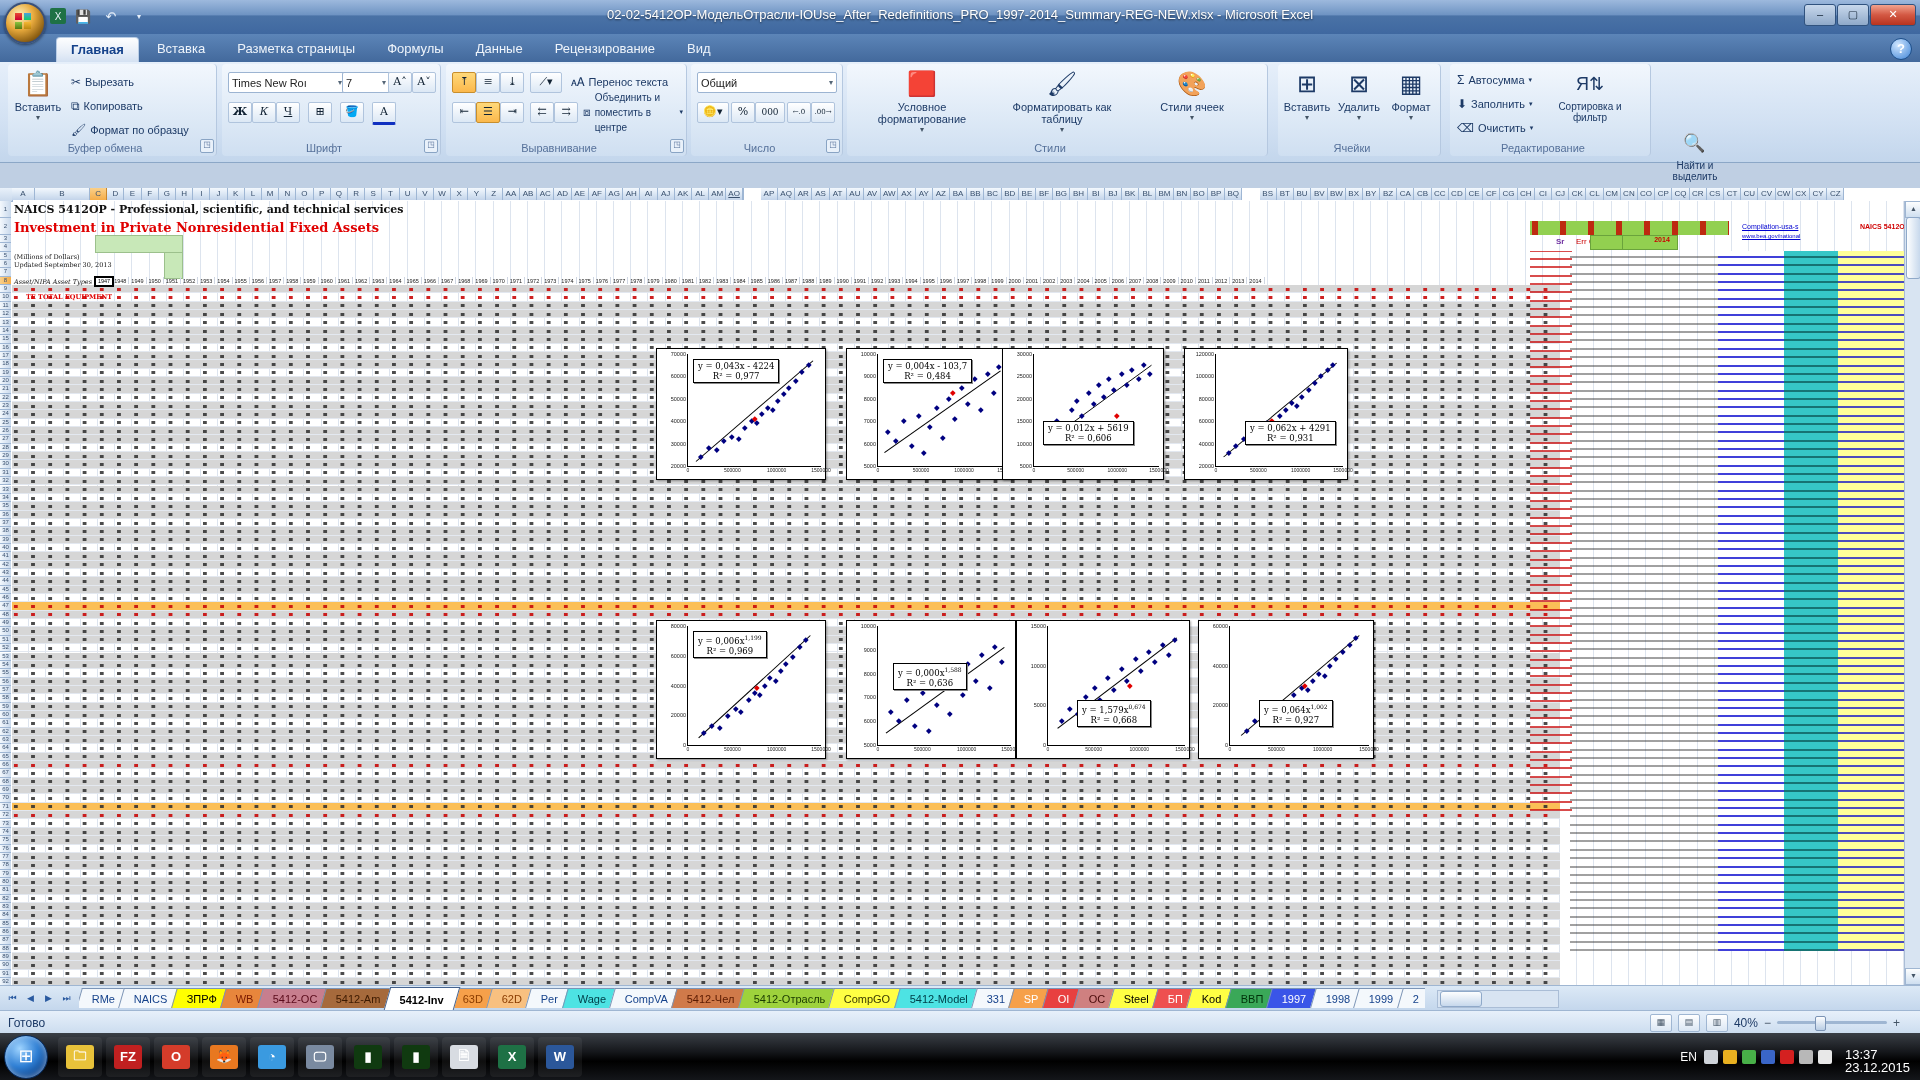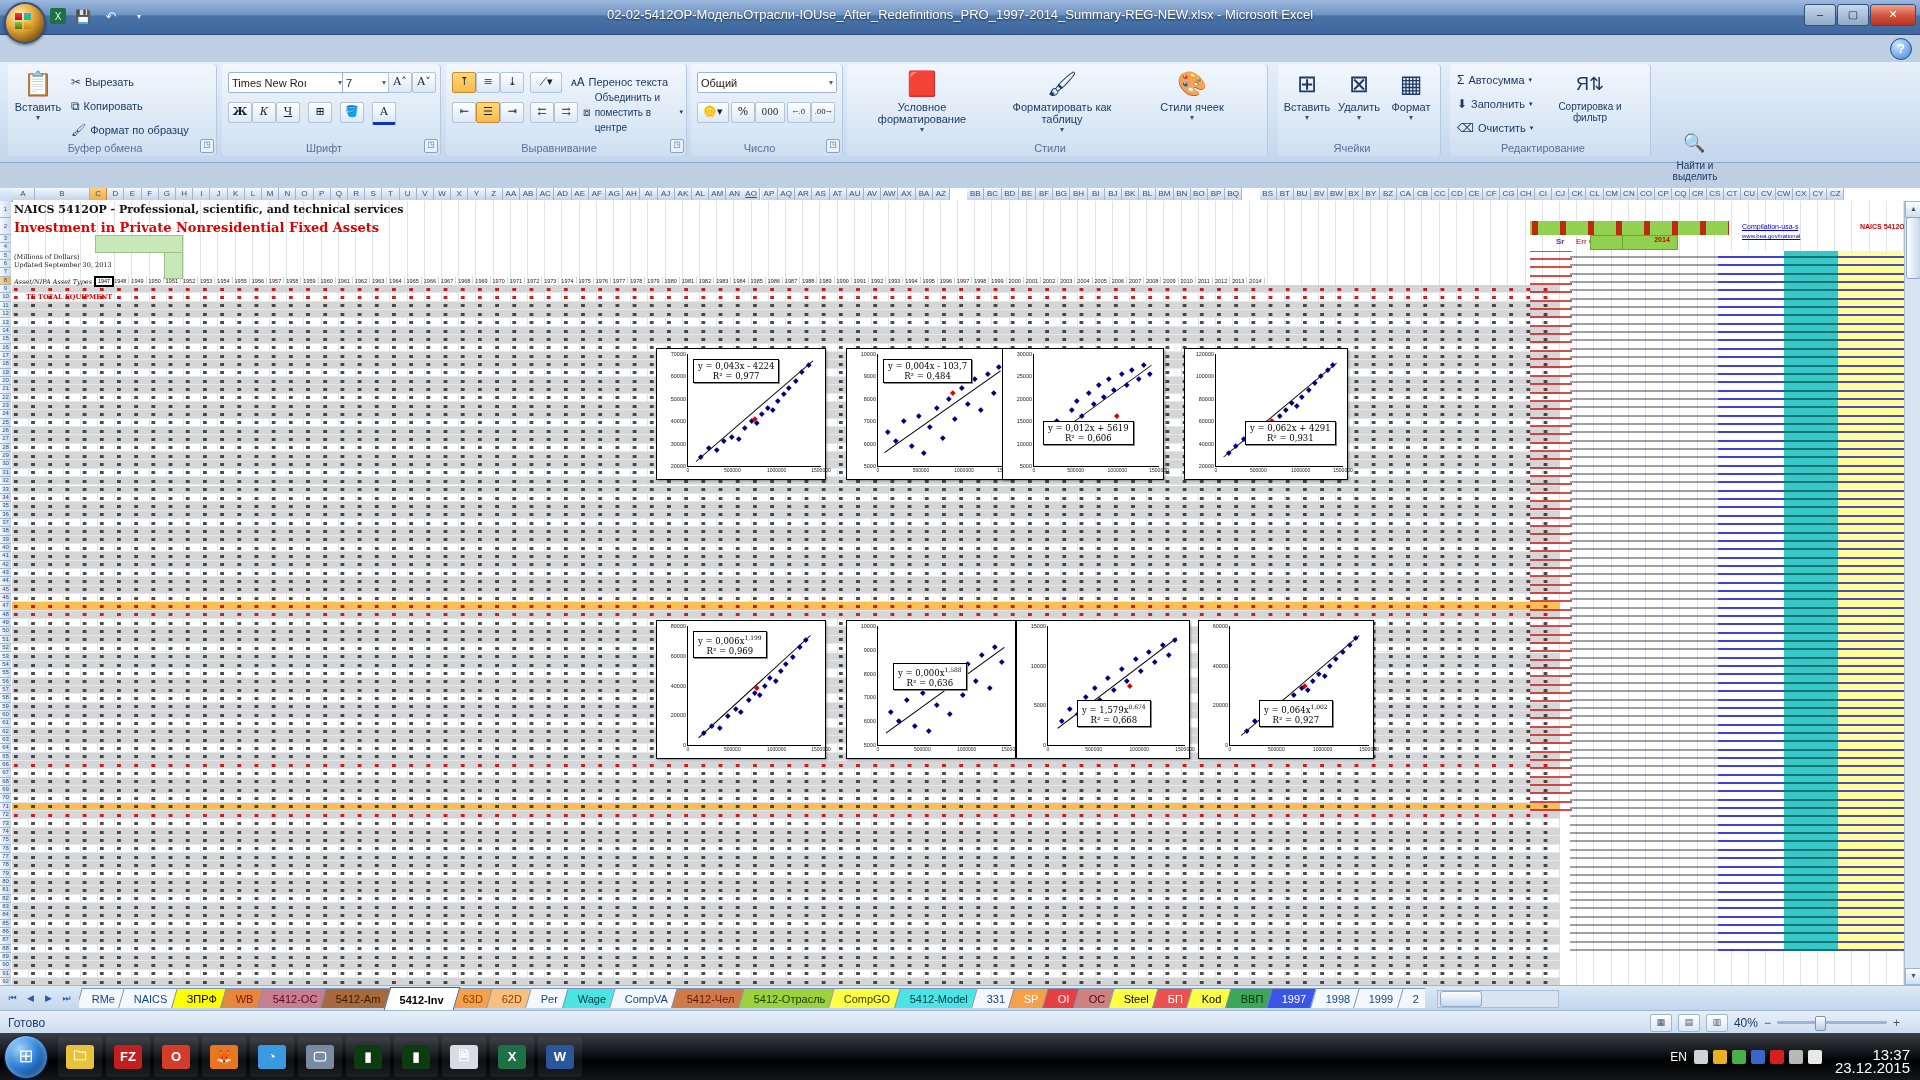--- a/index.html
+++ b/index.html
@@ -156,21 +156,21 @@
   #startorb{width:42px;height:42px;border-radius:50%;margin:0 8px 0 4px;
     background:radial-gradient(circle at 35% 30%,#9fd4ff,#2f7fd4 45%,#0a3f86 80%);
     border:1px solid #092c5c;box-shadow:inset 0 0 6px rgba(255,255,255,.6);
     color:#fff;font-size:18px;text-align:center;line-height:40px;}
   .tico{width:44px;height:40px;margin:0 2px;border-radius:4px;display:flex;align-items:center;
     justify-content:center;background:rgba(255,255,255,.06);}
   .glyph{width:28px;height:24px;border-radius:3px;display:flex;align-items:center;
     justify-content:center;font-size:13px;font-weight:bold;color:#fff;}
   #tray{margin-left:auto;display:flex;align-items:center;gap:7px;color:#fff;}
   .trayico{width:14px;height:14px;border-radius:2px;}
-  #clock{text-align:right;font-size:15px;line-height:13px;margin:8px 10px 0 6px;color:#fff;}
+  #clock{font-size:13px;line-height:13px;margin:8px 10px 0 6px;color:#fff;}
 </style>
 </head>
 <body>
 
 <div id="app">
 
   <div id="titlebar" class="abs">
     <div class="qat abs" style="left:50px;">
       <div class="qbtn" style="background:#1e7145;width:16px;height:16px;border-radius:2px;font-size:10px;">X</div>
       <div class="qbtn">💾</div>
@@ -181,20 +181,29 @@
     <div class="winbtns abs">
       <div class="winbtn">–</div>
       <div class="winbtn">▢</div>
       <div class="winbtn close">✕</div>
     </div>
   </div>
   <div id="orb" class="abs">
       <div class="cells"></div>
     </div>
 
+  <div id="ribbontabs" class="abs" style="padding-left:52px;box-sizing:border-box;">
+      <div class="rtab active">Главная</div>
+      <div class="rtab">Вставка</div>
+      <div class="rtab">Разметка страницы</div>
+      <div class="rtab">Формулы</div>
+      <div class="rtab">Данные</div>
+      <div class="rtab">Рецензирование</div>
+      <div class="rtab">Вид</div>
+    </div>
   <div id="ribbon-help" class="abs">?</div>
 
   <div id="ribbon" class="abs">
 
     <div class="rgroup" style="left:8px;width:208px;">
       <div class="rbtn-big" style="left:4px;">
         <div class="bigicon">📋</div>
         <div>Вставить</div>
           <div style="font-size:8px;color:#456;">▾</div>
       </div>
@@ -375,33 +384,33 @@
         <div class="colhead" style="left: 559.6px; width: 16.2px;">AE</div>
         <div class="colhead" style="left: 576.8px; width: 16.2px;">AF</div>
         <div class="colhead" style="left: 594px; width: 16.2px;">AG</div>
         <div class="colhead" style="left: 611.2px; width: 16.2px;">AH</div>
         <div class="colhead" style="left: 628.4px; width: 16.2px;">AI</div>
         <div class="colhead" style="left: 645.6px; width: 16.2px;">AJ</div>
         <div class="colhead" style="left: 662.8px; width: 16.2px;">AK</div>
         <div class="colhead" style="left: 680px; width: 16.2px;">AL</div>
         <div class="colhead" style="left: 697.2px; width: 16.2px;">AM</div>
         <div class="colhead" style="left: 714.4px; width: 16.2px;">AN</div>
-        <div class="colhead" style="left: 731px; width: 16.2px; text-decoration: underline;">AO</div>
+        <div class="colhead" style="left: 714px; width: 16.2px; text-decoration: underline;">AO</div>
         <div class="colhead" style="left: 748.8px; width: 16.2px;">AP</div>
         <div class="colhead" style="left: 766px; width: 16.2px;">AQ</div>
         <div class="colhead" style="left: 783.2px; width: 16.2px;">AR</div>
         <div class="colhead" style="left: 800.4px; width: 16.2px;">AS</div>
         <div class="colhead" style="left: 817.6px; width: 16.2px;">AT</div>
         <div class="colhead" style="left: 834.8px; width: 16.2px;">AU</div>
         <div class="colhead" style="left: 852px; width: 16.2px;">AV</div>
         <div class="colhead" style="left: 869.2px; width: 16.2px;">AW</div>
         <div class="colhead" style="left: 886.4px; width: 16.2px;">AX</div>
         <div class="colhead" style="left: 903.6px; width: 16.2px;">AY</div>
         <div class="colhead" style="left: 920.8px; width: 16.2px;">AZ</div>
-        <div class="colhead" style="left: 904px; width: 16.2px;">BA</div>
+        <div class="colhead" style="left: 938px; width: 16.2px;">BA</div>
         <div class="colhead" style="left: 955.2px; width: 16.2px;">BB</div>
         <div class="colhead" style="left: 972.4px; width: 16.2px;">BC</div>
         <div class="colhead" style="left: 989.6px; width: 16.2px;">BD</div>
         <div class="colhead" style="left: 1006.8px; width: 16.2px;">BE</div>
         <div class="colhead" style="left: 1024px; width: 16.2px;">BF</div>
         <div class="colhead" style="left: 1041.2px; width: 16.2px;">BG</div>
         <div class="colhead" style="left: 1058.4px; width: 16.2px;">BH</div>
         <div class="colhead" style="left: 1075.6px; width: 16.2px;">BI</div>
         <div class="colhead" style="left: 1092.8px; width: 16.2px;">BJ</div>
         <div class="colhead" style="left: 1110px; width: 16.2px;">BK</div>

